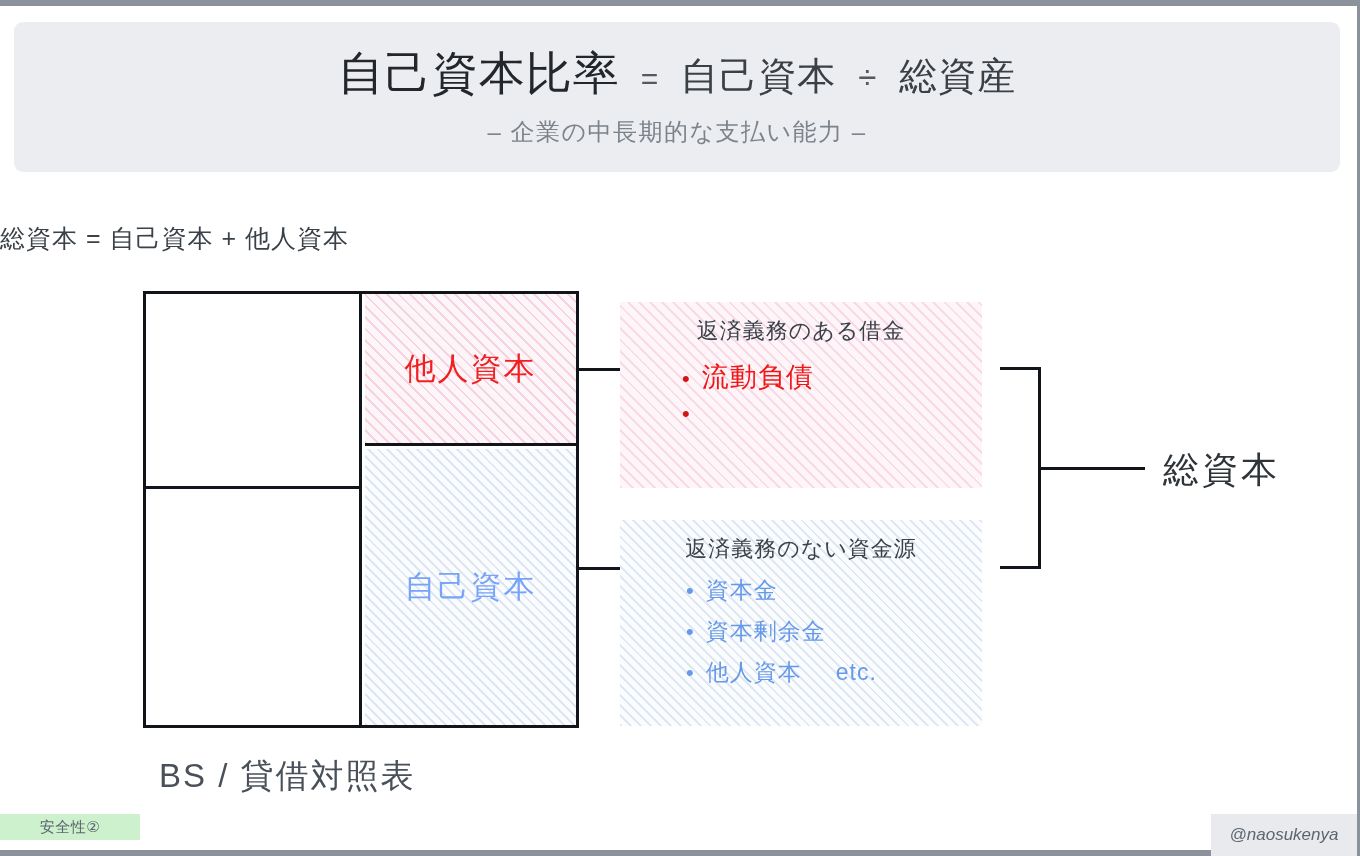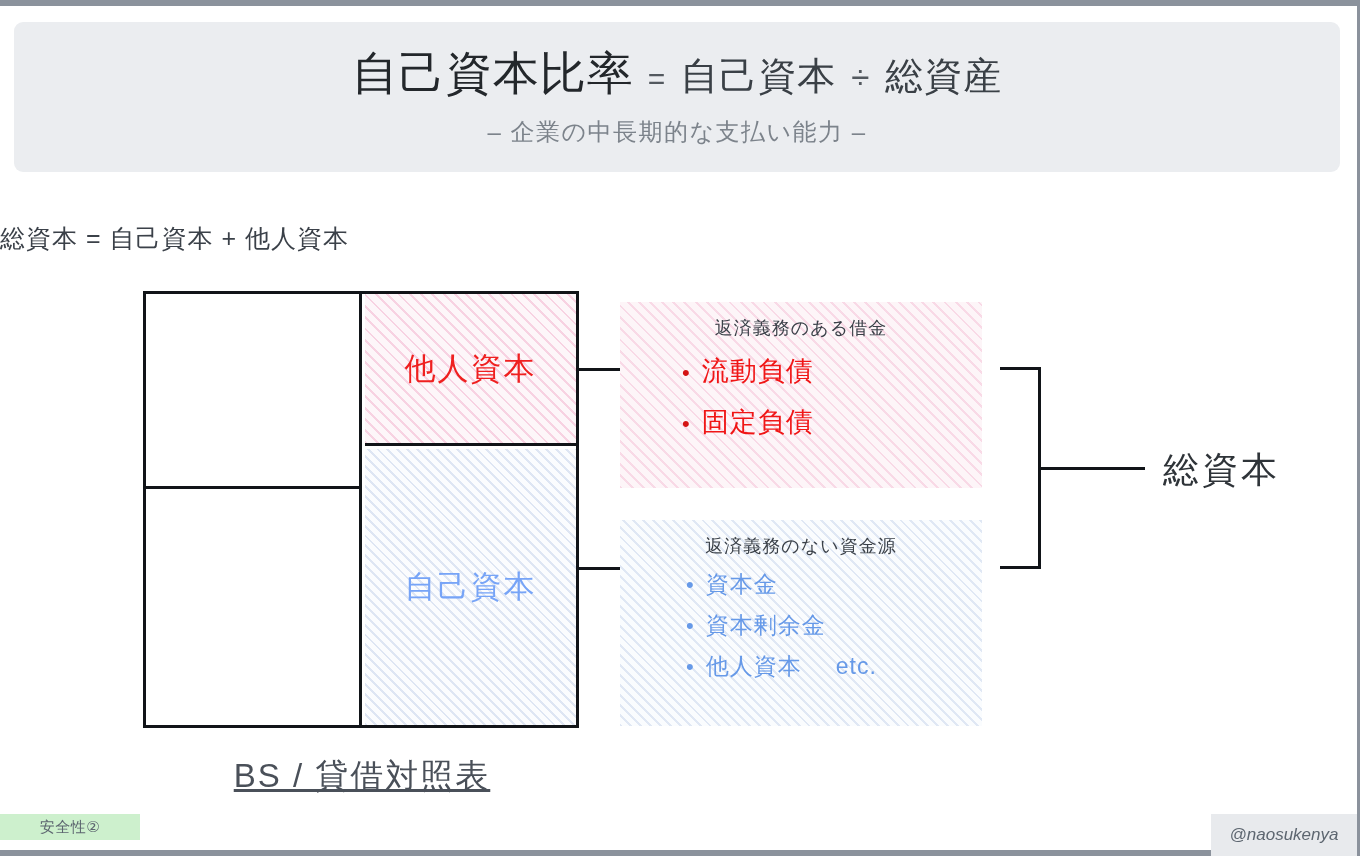--- a/index.html
+++ b/index.html
@@ -26,21 +26,21 @@
   #header-banner{
     position:absolute; left:14px; top:16px; width:1326px; height:150px;
     background:#ebedf0;
     border-radius:9px;
     display:flex; flex-direction:column;
     align-items:center; justify-content:center;
   }
   #header-title{
     font-size:43px; line-height:1.2; color:#2f3439;
     letter-spacing:1px; white-space:nowrap;
-    display:flex; align-items:baseline; gap:1px;text-align:center;
+    display:flex; align-items:baseline; gap:8px;text-align:center;
   }
   #header-title .big{ font-size:46px; color:#23272b; }
   #header-title .eq{ font-size:30px; color:#53595f; padding:0 13px; }
   #header-title .mid{ font-size:38px; color:#3a4046; }
   #header-title .div{ font-size:33px; color:#53595f; padding:0 14px; }
   #header-subtitle{
     margin-top:14px; font-size:24px; color:#7c838b; letter-spacing:1.5px;
   }
 
   
@@ -108,21 +108,21 @@
         rgba(255,255,255,0) 2px, rgba(255,255,255,0) 8px);
   }
   #detail-equity{
     left:620px; top:514px; width:362px; height:206px;
     background-color:#fafcfe;
     background-image:repeating-linear-gradient(45deg,
         rgba(120,150,205,0.20) 0px, rgba(120,150,205,0.20) 2px,
         rgba(255,255,255,0) 2px, rgba(255,255,255,0) 7px);
   }
   .detail-heading{
-    text-align:center; font-size:18px; color:#3b4149; letter-spacing:1px;
+    text-align:center; font-size:22px; color:#3b4149; letter-spacing:1px;
     margin-bottom:6px;
   }
   .detail-list{ list-style:none; }
   #detail-liabilities .detail-list{ padding-left:62px; }
   #detail-equity .detail-list{ padding-left:66px; }
   .detail-item{
     font-size:25px; line-height:1.68; letter-spacing:1px;
     display:flex; align-items:baseline;
   }
   .detail-item .bullet{ margin-right:11px; font-size:22px; line-height:1; }
@@ -143,22 +143,22 @@
     position:absolute; left:1041px; top:461px; width:104px; height:3px;
     background:#111418;
   }
   #total-label{
     position:absolute; left:1163px; top:440px;
     font-size:36px; color:#2f3439; letter-spacing:3px;
   }
 
   
   #bs-caption{
-    position:absolute; left:144px; top:748px; width:436px;
-    text-align:center; font-size:33px; color:#4a5059; letter-spacing:2px;text-decoration:underline;
+    position:absolute; left:159px; top:748px; width:436px;
+    font-size:33px; color:#4a5059; letter-spacing:2px;
   }
 
   
   #footer-tag{
     position:absolute; left:0px; top:808px; width:140px; height:26px;
     background:#cdf0cd;
     display:flex; align-items:center; justify-content:center;
     font-size:15px; color:#5d6670; letter-spacing:0.5px;
   }
   #footer-handle{
@@ -209,21 +209,20 @@
 
   <div class="detail-card" id="detail-liabilities">
     <div class="detail-heading">返済義務のある借金</div>
     <ul class="detail-list">
       <li class="detail-item">
         <span class="bullet">•</span>
         <span>流動負債</span>
       </li>
       <li class="detail-item">
         <span class="bullet">•</span>
-        <span>固定負債</span>
       </li>
     </ul>
   </div>
 
   <div class="detail-card" id="detail-equity">
     <div class="detail-heading">返済義務のない資金源</div>
     <ul class="detail-list">
       <li class="detail-item">
         <span class="bullet">•</span>
         <span>資本金</span>

